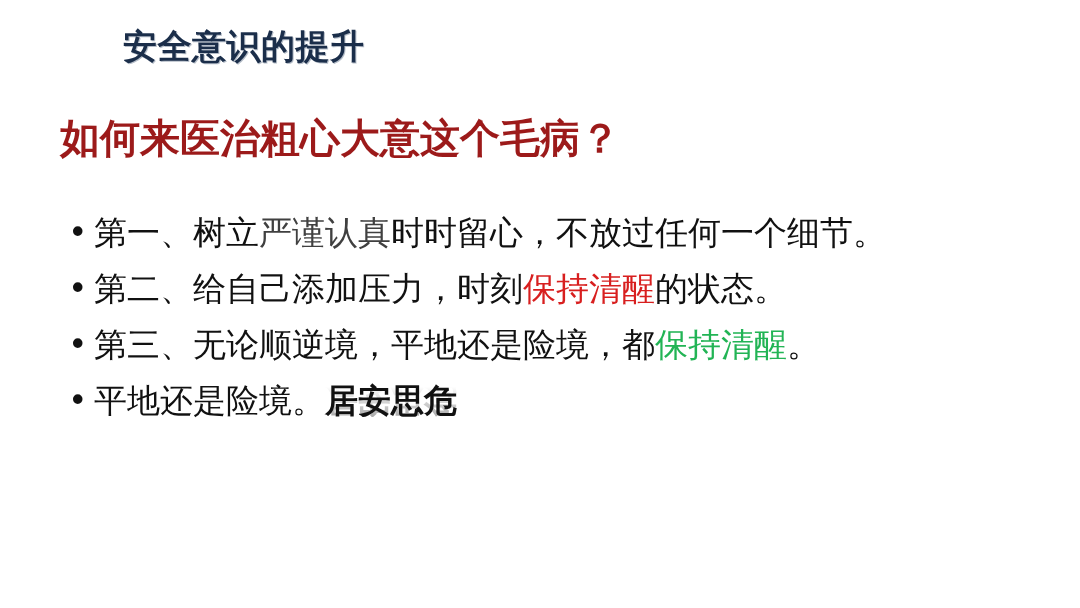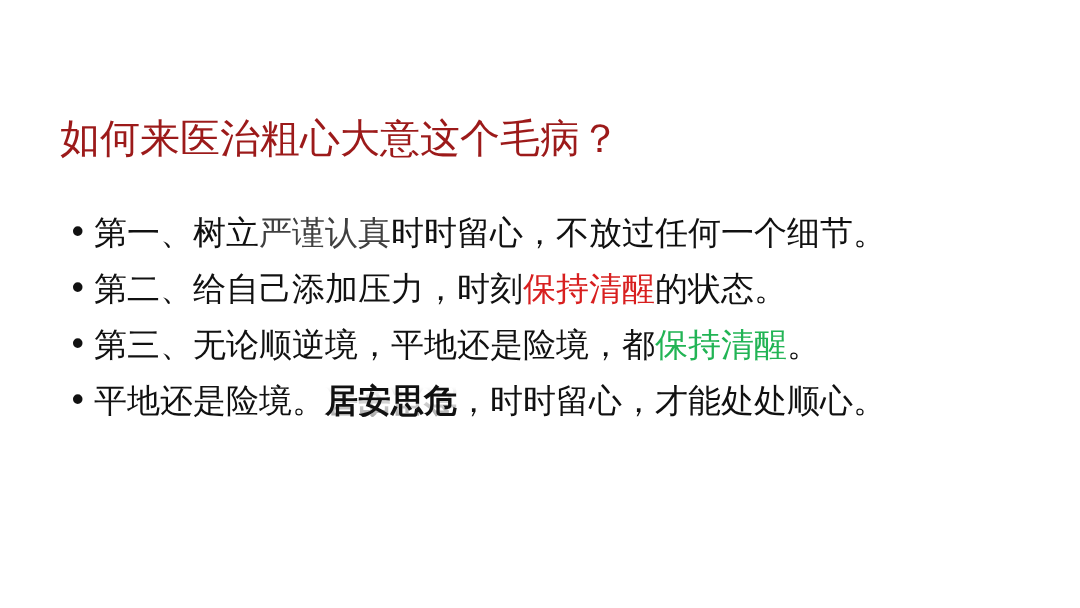--- a/index.html
+++ b/index.html
@@ -31,21 +31,21 @@
     white-space: nowrap;
     text-shadow: 1px 1px 0 rgba(120,135,155,0.55);
   }
 
   
   .red-heading {
     position: absolute;
     left: 60px;
     top: 113px;
     font-size: 40px;
-    font-weight: 400;
+    font-weight: 700;
     line-height: 1.28;
     color: #9c1a1a;
     white-space: nowrap;
   }
 
   
   .bullet-list {
     position: absolute;
     left: 62px;
     top: 207px;
@@ -99,20 +99,21 @@
     mask-image: linear-gradient(to top, rgba(0,0,0,0) 8%, rgba(0,0,0,0.85) 95%);
     pointer-events: none;
     white-space: nowrap;
   }
 </style>
 </head>
 <body>
 
 <div id="slide">
 
+  <div class="slide-title">安全意识的提升</div>
 
   <div class="red-heading">如何来医治粗心大意这个毛病？</div>
 
   <div class="bullet-list">
 
     <div class="bullet-item">
       <span class="bullet-dot">•</span>
       <span class="bullet-text"><span>第一、树立</span><span class="hl-orange">严谨认真</span><span>时时留心，不放过任何一个细节。</span></span>
     </div>
 
@@ -121,17 +122,17 @@
       <span class="bullet-text"><span>第二、给自己添加压力，时刻</span><span class="hl-red">保持清醒</span><span>的状态。</span></span>
     </div>
 
     <div class="bullet-item">
       <span class="bullet-dot">•</span>
       <span class="bullet-text"><span>第三、无论顺逆境，平地还是险境，都</span><span class="hl-green">保持清醒</span><span>。</span></span>
     </div>
 
     <div class="bullet-item">
       <span class="bullet-dot">•</span>
-      <span class="bullet-text"><span>平地还是险境。</span><span class="reflect-wrap"><span class="hl-bold">居安思危</span><span class="reflect-ghost">居安思危</span></span><span>，时时留心，才能处处顺心。</span></span>
+      <span class="bullet-text"><span>平地还是险境。</span><span class="reflect-wrap"><span class="hl-bold">居安思危</span><span class="reflect-ghost">居安思危</span></span></span>
     </div>
 
   </div>
 </div>
 
 </body></html>

